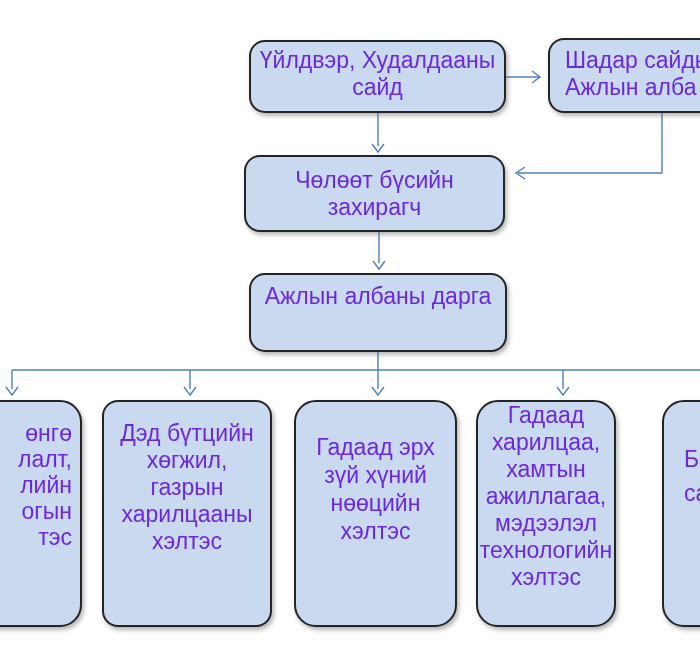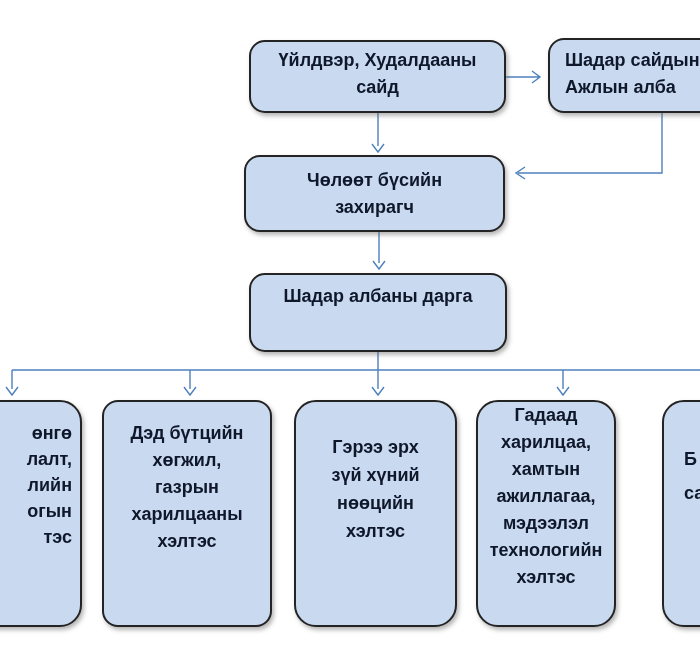--- a/index.html
+++ b/index.html
@@ -4,21 +4,21 @@
 <style>
   html,body{margin:0;padding:0;background:#fff;}
   #canvas{
     position:relative;width:700px;height:650px;background:#ffffff;
     overflow:hidden;font-family:"Liberation Sans",sans-serif;
   }
   #connectors{position:absolute;left:0;top:0;width:700px;height:650px;}
   .node{
     position:absolute;box-sizing:border-box;
     background:#c9d9ef;border:2px solid #242424;border-radius:16px;
-    color:#0f172a;font-weight:bold;font-size:18px;line-height:27px;
+    color:#6d28d9;font-weight:normal;font-size:23px;line-height:27px;
     text-align:center;white-space:pre-line;
     box-shadow:2px 3px 4px rgba(110,110,110,0.5);
   }
   
   .n-minister   {left:249px;top:40px;width:257px;height:73px;padding-top:5px;}
   .n-deputy     {left:548px;top:38px;width:215px;height:75px;padding-top:7px;
                  padding-left:15px;text-align:left;}
   .n-governor   {left:244px;top:155px;width:261px;height:77px;padding-top:10px;}
   .n-officehead {left:249px;top:273px;width:258px;height:79px;padding-top:8px;}
   
@@ -53,35 +53,35 @@
 
   <div class="node n-minister">Үйлдвэр, Худалдааны
 сайд</div>
 
   <div class="node n-deputy">Шадар сайдын
 Ажлын алба</div>
 
   <div class="node n-governor">Чөлөөт бүсийн
 захирагч</div>
 
-  <div class="node n-officehead">Шадар албаны дарга</div>
+  <div class="node n-officehead">Ажлын албаны дарга</div>
 
   <div class="node dept n-d1">өнгө
 лалт,
 лийн
 огын
 тэс</div>
 
   <div class="node dept n-d2">Дэд бүтцийн
 хөгжил,
 газрын
 харилцааны
 хэлтэс</div>
 
-  <div class="node dept n-d3">Гэрээ эрх
+  <div class="node dept n-d3">Гадаад эрх
 зүй хүний
 нөөцийн
 хэлтэс</div>
 
   <div class="node dept n-d4">Гадаад
 харилцаа,
 хамтын
 ажиллагаа,
 мэдээлэл
 технологийн

